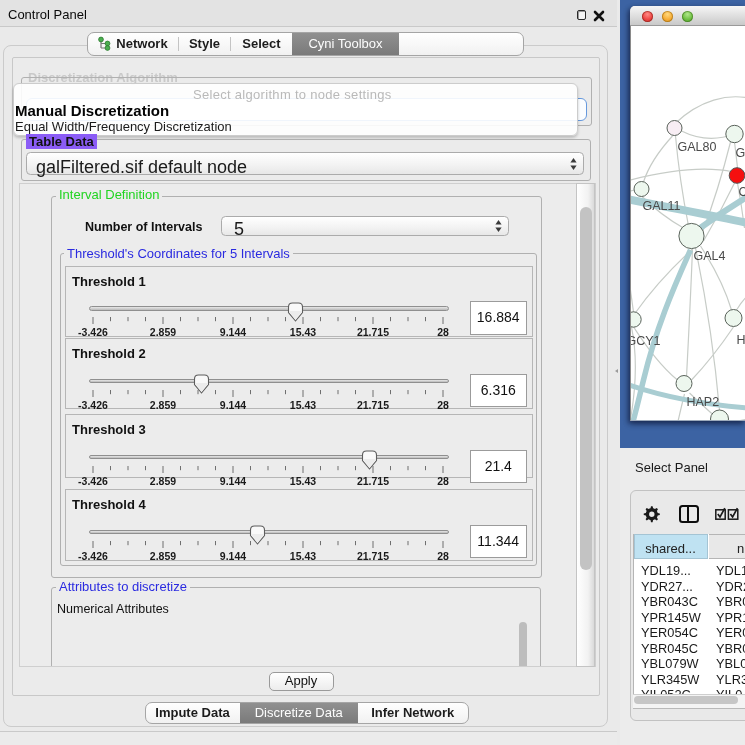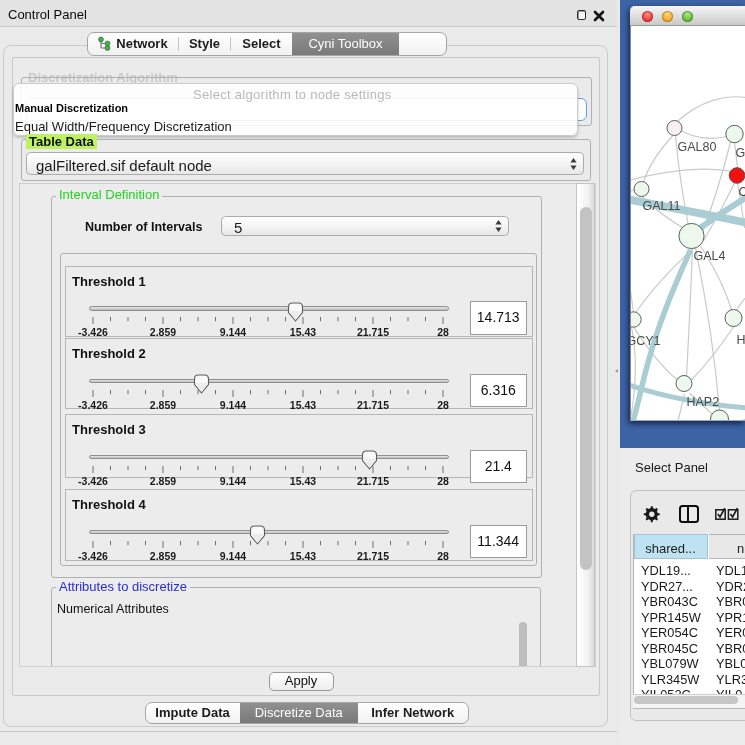--- a/index.html
+++ b/index.html
@@ -1,20 +1,20 @@
 <!DOCTYPE html>
 <html><head><meta charset="utf-8">
 <style>
 * { margin:0; padding:0; box-sizing:border-box; }
 html,body { width:745px; height:745px; overflow:hidden; }
 body { font-family:"Liberation Sans", sans-serif; background:#eaeaea; position:relative; }
 .abs { position:absolute; }
 .grouptitle { position:absolute; background:#ececec; padding:0 3px; font-size:13px; line-height:13.5px; }
 .gbox { position:absolute; border:1px solid #b0b0b0; border-radius:3px; }
-.combo { position:absolute; border:1px solid #ababab; border-radius:4.5px; background:linear-gradient(#ffffff,#f2f2f2 60%,#e7e7e7); font-size:15px; color:#1a1a1a; }
+.combo { position:absolute; border:1px solid #ababab; border-radius:4.5px; background:linear-gradient(#ffffff,#f2f2f2 60%,#e7e7e7); font-size:18px; color:#1a1a1a; }
 .thpanel { position:absolute; left:45.5px; width:467.5px; background:#ececec; border:1px solid #b6b6b6; }
 .thpanel .ttl { position:absolute; left:6px; top:7px; font-size:13px; font-weight:bold; color:#111; }
 .track { position:absolute; left:22.5px; width:360px; height:4.5px; border:1px solid #8f8f8f; border-radius:3px; background:linear-gradient(#e8e8e8,#b9b9b9); }
 .vbox { position:absolute; left:404px; top:34.5px; width:56.5px; height:33.5px; background:#fff; border:1px solid #9b9b9b; font-size:14px; color:#111; text-align:center; line-height:30px; }
 .ticklbl { position:absolute; font-size:10.5px; color:#1a1a1a; transform:translateX(-50%); white-space:nowrap; }
 .lblrow { position:absolute; left:0; top:59.5px; width:100%; height:12px; }
 .lblrow .ticklbl { top:0; font-weight:bold; }
 .seg { position:absolute; display:flex; border:1px solid #a5a5a5; border-radius:7px; background:linear-gradient(#ffffff,#f1f1f1); overflow:hidden; font-size:13px; color:#1c1c1c; }
 .seg div { flex:none; display:flex; align-items:center; justify-content:center; height:100%; position:relative; }
 .seg .sel { background:linear-gradient(#909090,#7a7a7a); color:#fdfdfd; }
@@ -28,21 +28,21 @@
 <div class="abs" style="left:8px;top:7px;font-size:13px;color:#0a0a0a;">Control Panel</div>
 <div class="abs" style="left:577px;top:10px;width:9px;height:10px;border:1.5px solid #2a2a2a;border-radius:2px;background:#f5f5f5;box-shadow:inset 1px 1px 0 #999;"></div>
 <svg class="abs" style="left:593px;top:10px;" width="12" height="12" viewBox="0 0 12 12">
     <path d="M2,2 L10,10 M10,2 L2,10" stroke="#111" stroke-width="2.6" stroke-linecap="round"></path>
   </svg>
 
 <div class="abs" style="left:3px;top:45px;width:605px;height:682px;border:1px solid #cbcbcb;border-radius:8px;background:#eaeaea;"></div>
 
 <div class="abs" style="left:12px;top:57px;width:587.5px;height:638.5px;border:1px solid #c8c8c8;border-radius:2px;background:#ebebeb;"></div>
 
-<div class="seg" style="left:87px;top:31.5px;width:360px;height:24.5px;">
+<div class="seg" style="left:87px;top:31.5px;width:437px;height:24.5px;">
   <div style="width:90px;font-weight:bold;">
     <svg width="13" height="15" viewBox="0 0 13 15" style="margin-right:5px;">
       <path d="M3,3.5 V12 M3,7.5 h6 M3,12 h6" stroke="#777" stroke-width="1.2" fill="none"></path>
       <circle cx="3" cy="3.5" r="2.4" fill="#4caf50" stroke="#2c7a2f" stroke-width="0.8"></circle>
       <circle cx="9.5" cy="7.5" r="2.4" fill="#4caf50" stroke="#2c7a2f" stroke-width="0.8"></circle>
       <circle cx="9.5" cy="12" r="2.4" fill="#4caf50" stroke="#2c7a2f" stroke-width="0.8"></circle>
     </svg>Network</div>
   <div class="sep"></div>
   <div style="width:51px;font-weight:bold;">Style</div>
   <div class="sep"></div>
@@ -51,25 +51,25 @@
   <div style="width:124px;font-weight:bold;margin-top:20px;">jActiveMNodules</div>
 </div>
 
 <div class="abs" style="left:28px;top:70px;font-size:13px;font-weight:bold;color:#c9c9c9;">Discretization Algorithm</div>
 
 <div class="gbox" style="left:21px;top:76.5px;width:571px;height:49.5px;"></div>
 <div class="abs" style="left:26px;top:98px;width:560.5px;height:22.5px;border:1.8px solid #6699dd;border-radius:6px;background:#fbfdff;"></div>
 
 <div class="abs" style="left:13px;top:82.5px;width:564.5px;height:53.5px;background:rgba(255,255,255,0.9);border:1px solid #cccccc;border-radius:6px;box-shadow:0 2px 3px rgba(0,0,0,0.2);"></div>
 <div class="abs" style="left:193px;top:87px;width:215px;font-size:13px;letter-spacing:0.3px;color:#b9b9b9;white-space:nowrap;">Select algorithm to node settings</div>
-<div class="abs" style="left:15px;top:102px;font-size:11px;font-weight:bold;color:#050505;">Manual Discretization</div>
+<div class="abs" style="left:15px;top:102px;font-size:15px;font-weight:bold;color:#050505;">Manual Discretization</div>
 <div class="abs" style="left:15px;top:119px;font-size:13px;color:#1a1a1a;">Equal Width/Frequency Discretization</div>
 
 <div class="gbox" style="left:21px;top:139px;width:570px;height:42px;"></div>
-<div class="abs" style="left:26px;top:134px;background:#bef264;padding:0 3px;font-size:13px;font-weight:bold;color:#111;">Table Data</div>
+<div class="abs" style="left:26px;top:134px;background:#8b5cf6;padding:0 3px;font-size:13px;font-weight:bold;color:#111;">Table Data</div>
 <div class="combo" style="left:26px;top:152px;width:558px;height:23px;">
   <span style="position:absolute;left:9px;top:3.5px;">galFiltered.sif default node</span>
   <svg style="position:absolute;right:6px;top:50%;margin-top:-6px;" width="7" height="12" viewBox="0 0 7 12">
       <path d="M3.5,0 L6.6,4.4 L0.4,4.4 Z" fill="#3a3a3a"></path>
       <path d="M3.5,12 L6.6,7.6 L0.4,7.6 Z" fill="#3a3a3a"></path>
     </svg>
 </div>
 
 <div class="abs" id="viewport" style="left:18.5px;top:183px;width:577px;height:483.5px;border:1px solid #cfcfcf;background:#ececec;overflow:hidden;">
 
@@ -78,40 +78,41 @@
   <div class="abs" style="left:65.5px;top:36px;font-size:12.5px;font-weight:bold;color:#111;">Number of Intervals</div>
   <div class="combo" style="left:201px;top:31.5px;width:288.5px;height:20px;">
     <span style="position:absolute;left:12.5px;top:2px;">5</span>
     <svg style="position:absolute;right:6px;top:50%;margin-top:-6px;" width="7" height="12" viewBox="0 0 7 12">
         <path d="M3.5,0 L6.6,4.4 L0.4,4.4 Z" fill="#3a3a3a"></path>
         <path d="M3.5,12 L6.6,7.6 L0.4,7.6 Z" fill="#3a3a3a"></path>
       </svg>
   </div>
 
   <div class="gbox" style="left:40.5px;top:69px;width:476.5px;height:313px;"></div>
+  <div class="grouptitle" style="left:44.5px;top:62.5px;color:#2a2ae0;">Threshold's Coordinates for 5 Intervals</div>
 
   <div class="thpanel" style="top:81.5px;height:71px;">
     <div class="ttl">Threshold 1</div>
     <div class="track" style="top:39.5px;"></div>
     <svg class="abs ticksvg" style="left:25px;top:50.5px;" width="365" height="8" viewBox="0 0 365 8">
         <path d="M2.0,0 V7 M72.0,0 V7 M142.0,0 V7 M212.0,0 V7 M282.0,0 V7 M352.0,0 V7 M19.5,0 V4.2 M37.0,0 V4.2 M54.5,0 V4.2 M89.5,0 V4.2 M107.0,0 V4.2 M124.5,0 V4.2 M159.5,0 V4.2 M177.0,0 V4.2 M194.5,0 V4.2 M229.5,0 V4.2 M247.0,0 V4.2 M264.5,0 V4.2 M299.5,0 V4.2 M317.0,0 V4.2 M334.5,0 V4.2" stroke="#6f6f6f" stroke-width="1" fill="none"></path>
       </svg>
     <div class="lblrow">
         <span class="ticklbl" style="left:27px;">-3.426</span>
         <span class="ticklbl" style="left:97px;">2.859</span>
         <span class="ticklbl" style="left:167px;">9.144</span>
         <span class="ticklbl" style="left:237px;">15.43</span>
         <span class="ticklbl" style="left:307px;">21.715</span>
         <span class="ticklbl" style="left:377px;">28</span>
       </div>
     <svg class="abs knob" style="left:220.5px;top:35px;" width="17" height="20" viewBox="0 0 17 20">
         <path d="M1.5,5 Q1.5,1 5.5,1 L11.5,1 Q15.5,1 15.5,5 L15.5,10.5 L8.5,19 L1.5,10.5 Z" fill="#f9f9f9" stroke="#5d5d5d" stroke-width="1.1"></path>
         <path d="M2.5,9 L14.5,9 L14.5,10.2 L8.5,17.5 L2.5,10.2 Z" fill="#ececec" stroke="none"></path>
       </svg>
-    <div class="vbox">14.713</div>
+    <div class="vbox">16.884</div>
   </div>
   <div class="thpanel" style="top:154px;height:71px;">
     <div class="ttl">Threshold 2</div>
     <div class="track" style="top:39.5px;"></div>
     <svg class="abs ticksvg" style="left:25px;top:50.5px;" width="365" height="8" viewBox="0 0 365 8">
         <path d="M2.0,0 V7 M72.0,0 V7 M142.0,0 V7 M212.0,0 V7 M282.0,0 V7 M352.0,0 V7 M19.5,0 V4.2 M37.0,0 V4.2 M54.5,0 V4.2 M89.5,0 V4.2 M107.0,0 V4.2 M124.5,0 V4.2 M159.5,0 V4.2 M177.0,0 V4.2 M194.5,0 V4.2 M229.5,0 V4.2 M247.0,0 V4.2 M264.5,0 V4.2 M299.5,0 V4.2 M317.0,0 V4.2 M334.5,0 V4.2" stroke="#6f6f6f" stroke-width="1" fill="none"></path>
       </svg>
     <div class="lblrow">
         <span class="ticklbl" style="left:27px;">-3.426</span>
         <span class="ticklbl" style="left:97px;">2.859</span>

